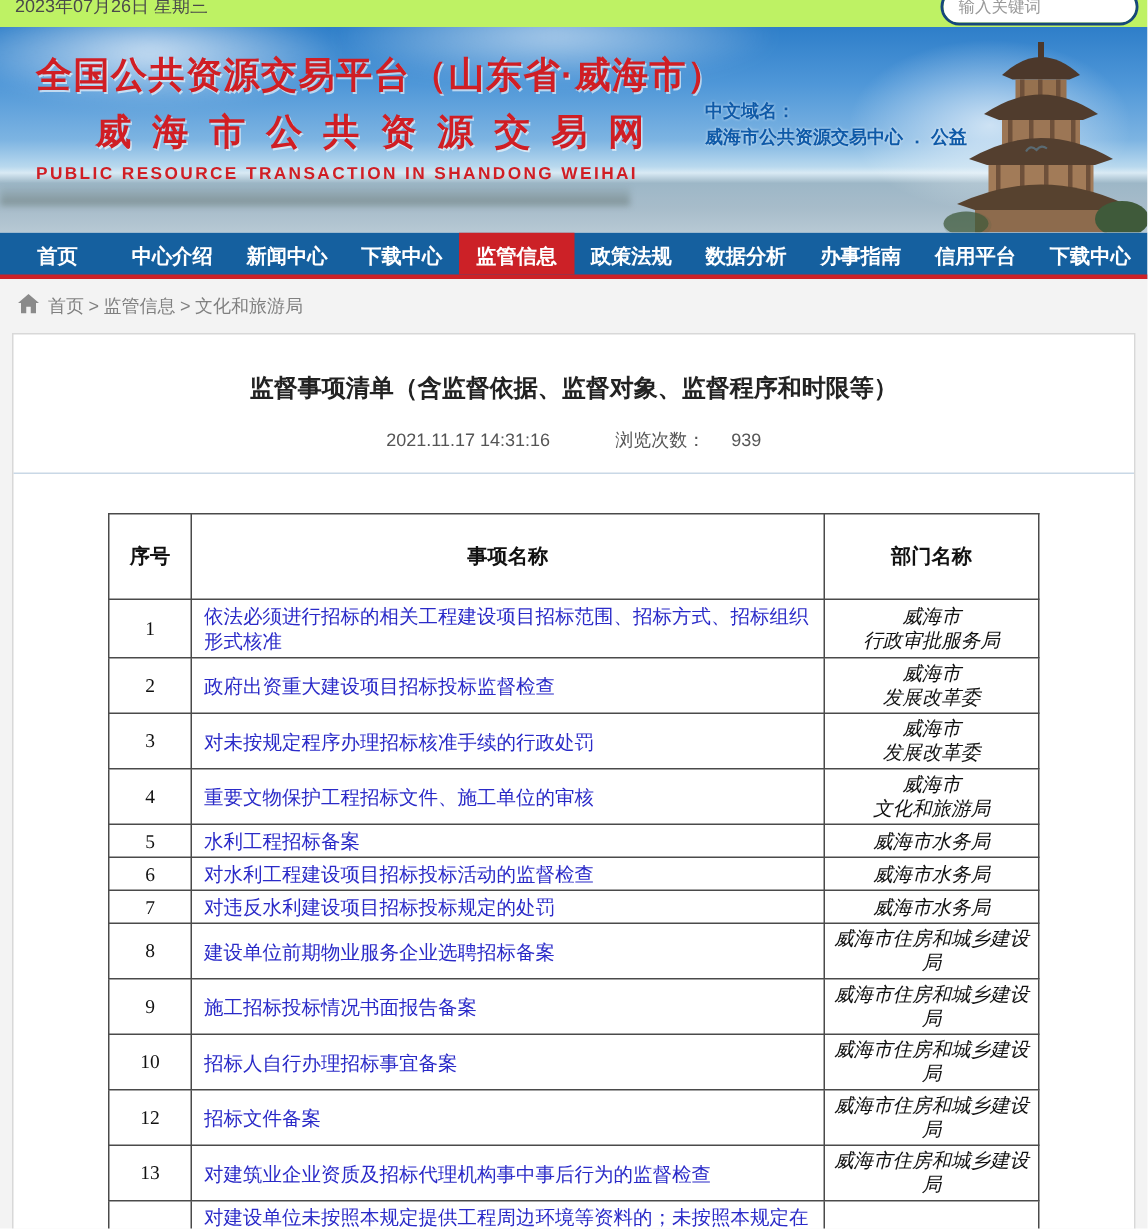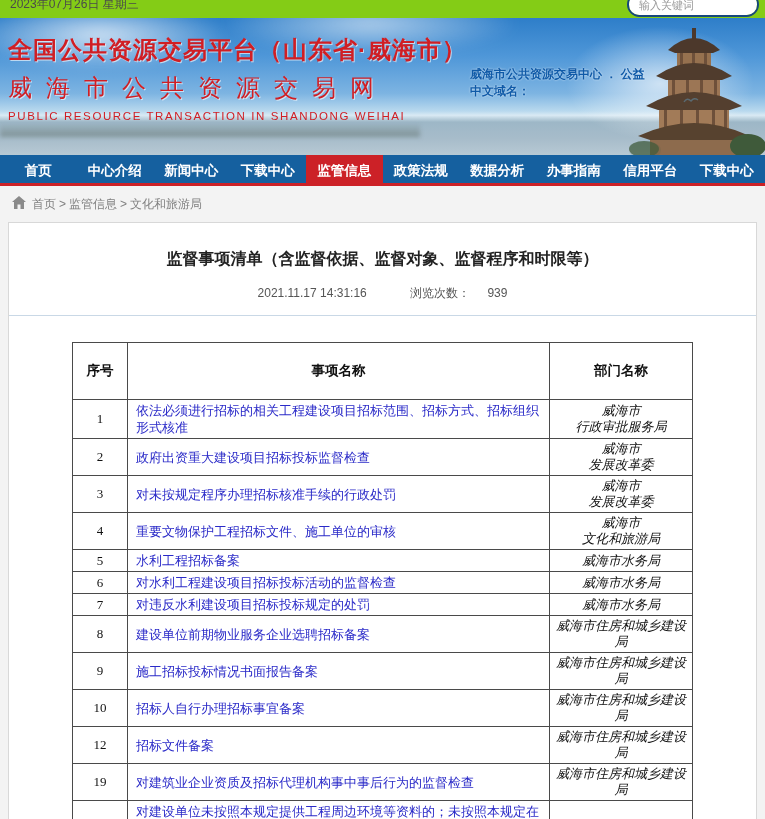--- a/index.html
+++ b/index.html
@@ -1,44 +1,44 @@
 <!DOCTYPE html>
 <html><head>
 <meta charset="utf-8">
 <style>
   * { margin:0; padding:0; box-sizing:border-box; }
   body { width:765px; height:819px; overflow:hidden; background:#f3f3f3;
          font-family:"Liberation Sans", sans-serif; position:relative; }
 
   
-  .topbar { position:relative; height:18px; background:#84cc16; }
+  .topbar { position:relative; height:18px; background:#bef264; }
   .topbar .date { position:absolute; left:10px; top:-4px; font-size:12px; color:#4a4a4a; }
   .search-pill { position:absolute; top:-8px; right:6px; width:132px; height:25px;
                  border:2px solid #16477c; border-radius:13px; background:#fff;
                  display:flex; overflow:hidden; }
   .search-pill input { flex:1; border:none; outline:none; font-size:11px; color:#444;
                        padding-left:10px; font-family:"Liberation Sans", sans-serif; }
   .search-pill input::placeholder { color:#999; }
 
   
   .banner { position:relative; height:137px; overflow:hidden;
             background:linear-gradient(180deg,#2e7ec9 0%,#4f97d8 28%,#7db4e2 55%,
                        #b9d9ee 68%,#d9eaf4 71%,#9db7c7 76%,#a7bcca 88%,#b7c9d4 100%); }
   .cloud { position:absolute; border-radius:50%; filter:blur(6px);
            background:radial-gradient(ellipse at center, rgba(255,255,255,.75), rgba(255,255,255,0) 70%); }
   .cloud.c1 { left:-30px; top:-18px; width:260px; height:70px; }
   .cloud.c2 { left:220px; top:-26px; width:300px; height:64px; opacity:.8; }
   .coast { position:absolute; left:0; bottom:18px; width:420px; height:14px; filter:blur(2px);
            background:linear-gradient(180deg, rgba(90,110,100,.0), rgba(80,95,85,.45)); }
-  .banner-titles { position:absolute; left:8px; top:16px; }
+  .banner-titles { position:absolute; left:24px; top:16px; }
   .bt-cn  { font-size:24px; font-weight:bold; color:#d01e24; letter-spacing:1px;
             text-shadow:1px 1px 0 rgba(255,255,255,.6); }
-  .bt-sub { font-size:24px; font-weight:normal; color:#d01e24; letter-spacing:14px;
-            margin-top:6px; text-shadow:1px 1px 0 rgba(255,255,255,.6); }
-  .bt-en  { font-size:11.5px; font-weight:normal; color:#d01e24; letter-spacing:1.6px; margin-top:6px; }
+  .bt-sub { font-size:24px; font-weight:bold; color:#d01e24; letter-spacing:14px;
+            margin-top:6px; text-shadow:1px 1px 0 rgba(255,255,255,.6);text-align:center; }
+  .bt-en  { font-size:11.5px; font-weight:bold; color:#d01e24; letter-spacing:1.6px; margin-top:6px; }
   .domain-block { position:absolute; left:470px; top:48px; font-size:12px; font-weight:bold;
                   color:#0f5aa8; line-height:17px; text-shadow:0 0 2px rgba(255,255,255,.8); }
   .pagoda-wrap { position:absolute; right:0; top:0; width:215px; height:137px; }
   .glow { position:absolute; right:10px; top:8px; width:190px; height:115px; border-radius:50%;
           background:radial-gradient(ellipse at center, rgba(255,255,255,.65), rgba(255,255,255,0) 70%); }
   .gull { position:absolute; right:66px; top:72px; }
 
   
   .nav { display:flex; height:31px; background:#15609f; border-bottom:3px solid #cc2127; }
   .nav-item { flex:1; text-align:center; line-height:31px; color:#fff; font-size:13.5px;
@@ -128,22 +128,22 @@
     </svg>
   </div>
 
   <div class="banner-titles">
     <div class="bt-cn">全国公共资源交易平台（山东省·威海市）</div>
     <div class="bt-sub">威海市公共资源交易网</div>
     <div class="bt-en">PUBLIC RESOURCE TRANSACTION IN SHANDONG WEIHAI</div>
   </div>
 
   <div class="domain-block">
+    <div>中文域名：</div>
     <div>威海市公共资源交易中心 ． 公益</div>
-    <div>中文域名：</div>
   </div>
 </div>
 
 <div class="nav">
     <div class="nav-item">首页</div>
     <div class="nav-item">中心介绍</div>
     <div class="nav-item">新闻中心</div>
     <div class="nav-item">下载中心</div>
     <div class="nav-item active">监管信息</div>
     <div class="nav-item">政策法规</div>
@@ -238,21 +238,21 @@
           <td class="no">10</td>
           <td class="name"><a>招标人自行办理招标事宜备案</a></td>
           <td class="dept">威海市住房和城乡建设局</td>
         </tr>
         <tr>
           <td class="no">12</td>
           <td class="name"><a>招标文件备案</a></td>
           <td class="dept">威海市住房和城乡建设局</td>
         </tr>
         <tr>
-          <td class="no">19</td>
+          <td class="no">13</td>
           <td class="name"><a>对建筑业企业资质及招标代理机构事中事后行为的监督检查</a></td>
           <td class="dept">威海市住房和城乡建设局</td>
         </tr>
         <tr>
           <td class="no">14</td>
           <td class="name"><a>对建设单位未按照本规定提供工程周边环境等资料的；未按照本规定在招标文件中列出危大工程清单的；未按照施工合同约定及时支付危大工程施工技术措施费或者相应的安全防护文明施工措施费等违法行为的处罚</a></td>
           <td class="dept">威海市住房和城乡建设局</td>
         </tr>
       </tbody>
   </table>

